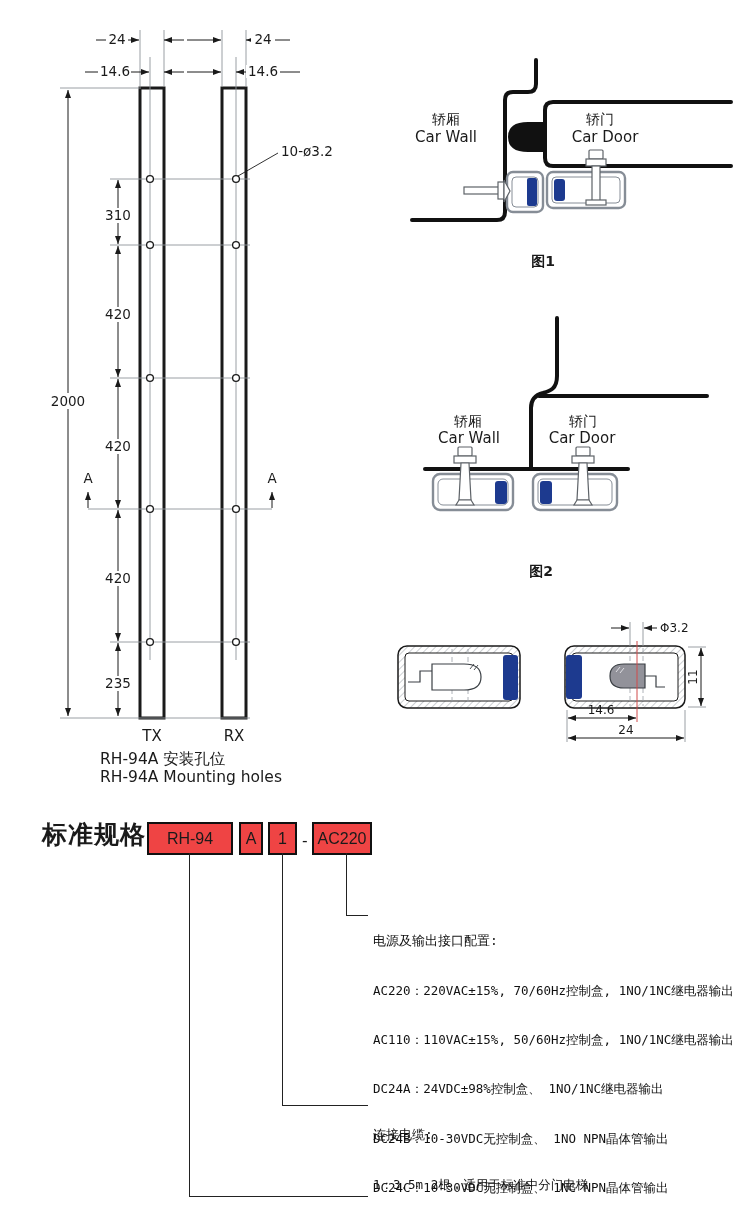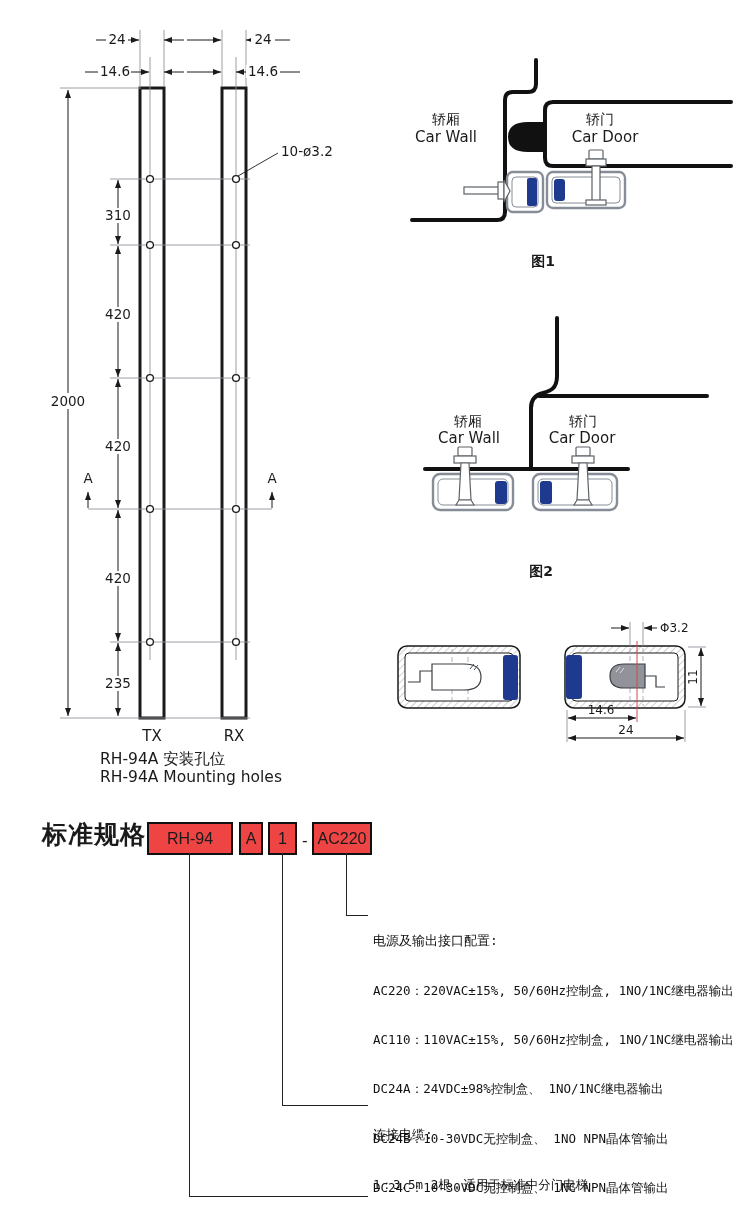--- a/index.html
+++ b/index.html
@@ -248,21 +248,21 @@
   <div class="mbox" style="left:268px;width:25px;">1</div>
   <div class="dash" style="left:300px;">-</div>
   <div class="mbox" style="left:312px;width:56px;">AC220</div>
 
   <div class="leader" style="left:189px;top:853px;width:178px;height:343px;"></div>
   <div class="leader" style="left:282px;top:853px;width:85px;height:252px;"></div>
   <div class="leader" style="left:346px;top:853px;width:21px;height:62px;"></div>
 
   <div class="speclist" style="top:901px;">
     <div class="hd">电源及输出接口配置:</div>
-    <div>AC220：220VAC±15%, 50/60Hz控制盒, 1NO/1NC继电器输出</div>
+    <div>AC220：220VAC±15%, 70/60Hz控制盒, 1NO/1NC继电器输出</div>
     <div>AC110：110VAC±15%, 50/60Hz控制盒, 1NO/1NC继电器输出</div>
     <div>DC24A：24VDC±98%控制盒、 1NO/1NC继电器输出</div>
     <div>DC24B：10-30VDC无控制盒、 1NO NPN晶体管输出</div>
     <div>DC24C：10-30VDC无控制盒、 1NC NPN晶体管输出</div>
     
     
     
     
     
   </div>

